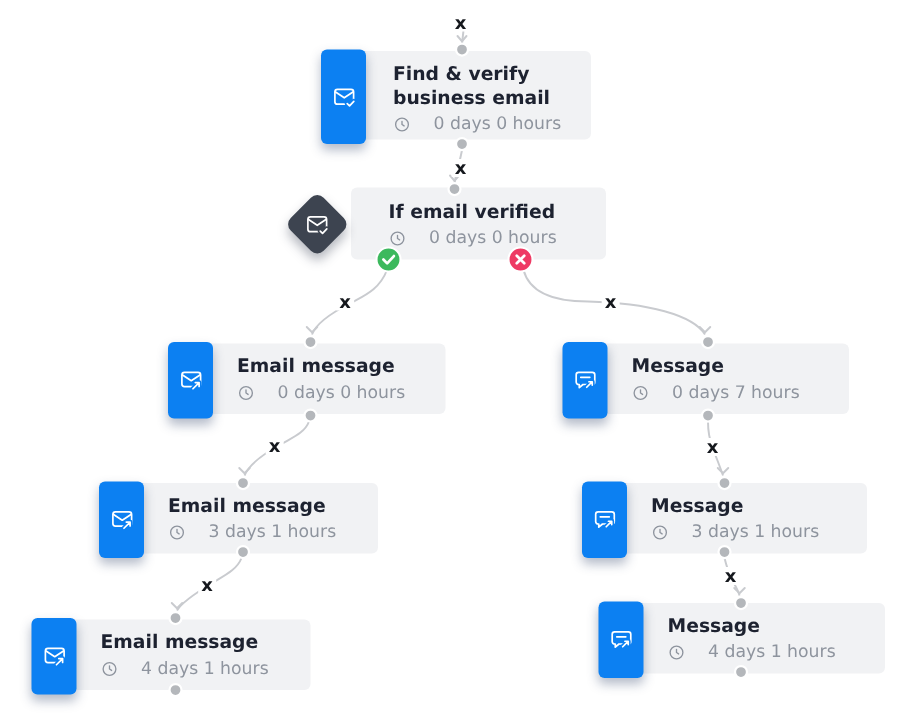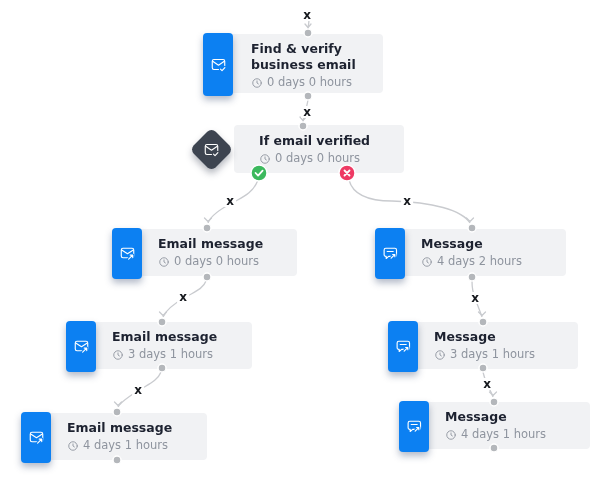--- a/index.html
+++ b/index.html
@@ -28,21 +28,21 @@
     box-shadow:0 4px 7px rgba(40,60,100,.35);
   }
   .node-icon svg{width:17px;height:17px;}
   .icon-stroke{fill:none;stroke:#fff;stroke-width:1.6;stroke-linecap:round;stroke-linejoin:round;}
   .halo-blue{fill:none;stroke:var(--accent-blue);stroke-width:4.6;stroke-linecap:round;stroke-linejoin:round;}
   .halo-dark{fill:none;stroke:var(--diamond-dark);stroke-width:4.6;stroke-linecap:round;stroke-linejoin:round;}
   .node-body{padding:7px 5px 5px 46px;}
   .node.start .node-body{padding-left:48px;}
   .node.condition .node-body{padding:8px 5px 5px 25px;}
   .node-title{font-size:12.5px;font-weight:700;color:var(--title-color);line-height:16px;}
-  .node-delay{display:flex;align-items:center;gap:4px;margin-top:3px;font-size:11.5px;color:var(--muted-color);line-height:13px;}
+  .node-delay{display:flex;align-items:center;gap:15px;margin-top:3px;font-size:11.5px;color:var(--muted-color);line-height:13px;}
   .clock-svg{width:12px;height:12px;fill:none;stroke:var(--muted-color);stroke-width:1.8;stroke-linecap:round;flex:0 0 auto;}
   
   .diamond{
     position:absolute;left:196px;top:134px;width:31px;height:31px;
     background:var(--diamond-dark);border-radius:6px;transform:rotate(45deg);
     display:flex;align-items:center;justify-content:center;
     box-shadow:3px 3px 7px rgba(40,50,70,.35);z-index:3;cursor:pointer;
   }
   .diamond svg{transform:rotate(-45deg);width:17px;height:17px;}
   
@@ -57,21 +57,21 @@
     position:absolute;transform:translate(-50%,-50%);z-index:5;
     font-size:12px;font-weight:800;line-height:12px;color:var(--delete-x-color);
     background:#fff;padding:0 2px;cursor:pointer;user-select:none;
   }
 </style>
 </head>
 <body>
 
 <div class="canvas">
 
-  <div class="node start" style="left:203px;top:34px;width:180px;height:59px">
+  <div class="node start" style="left:214px;top:34px;width:180px;height:59px">
     <div class="node-icon">
       <svg viewBox="0 0 24 24">
         <rect class="icon-stroke" x="3.2" y="5" width="17.6" height="14" rx="2.4"></rect>
         <path class="icon-stroke" d="M3.8 7.5 L12 13 L20.2 7.5"></path>
         <path class="halo-blue" d="M14.8 18.4 l2.2 2.2 4-4.3"></path>
         <path class="icon-stroke" d="M14.8 18.4 l2.2 2.2 4-4.3"></path>
       </svg>
     </div>
     <div class="node-body">
       <div class="node-title">Find &amp; verify business email</div>
@@ -178,21 +178,21 @@
         <path class="icon-stroke" d="M12.9 18.6 l5-5 M15 13.4 h3.1 v3.1"></path>
       </svg>
     </div>
     <div class="node-body">
       <div class="node-title">Message</div>
       <div class="node-delay">
         <svg class="clock-svg" viewBox="0 0 24 24">
           <circle cx="12" cy="12" r="8.5"></circle>
             <path d="M12 7.8 V12 l2.8 1.9"></path>
         </svg>
-        <span>4 days 2 hours</span>
+        <span>0 days 7 hours</span>
       </div>
     </div>
   </div>
 
   <div class="node" style="left:388px;top:322px;width:190px;height:47px">
     <div class="node-icon">
       <svg viewBox="0 0 24 24">
         <path class="icon-stroke" d="M20.5 6.9 v6.8 a2.3 2.3 0 0 1 -2.3 2.3 H9.4 l-3.5 3 v-3 h-.6 A2.3 2.3 0 0 1 3 13.7 V6.9 a2.3 2.3 0 0 1 2.3 -2.3 h12.9 a2.3 2.3 0 0 1 2.3 2.3 Z"></path>
         <path class="icon-stroke" d="M7.3 9.2 h8.5"></path>
         <path class="halo-blue" d="M12.9 18.6 l5-5 M15 13.4 h3.1 v3.1"></path>

